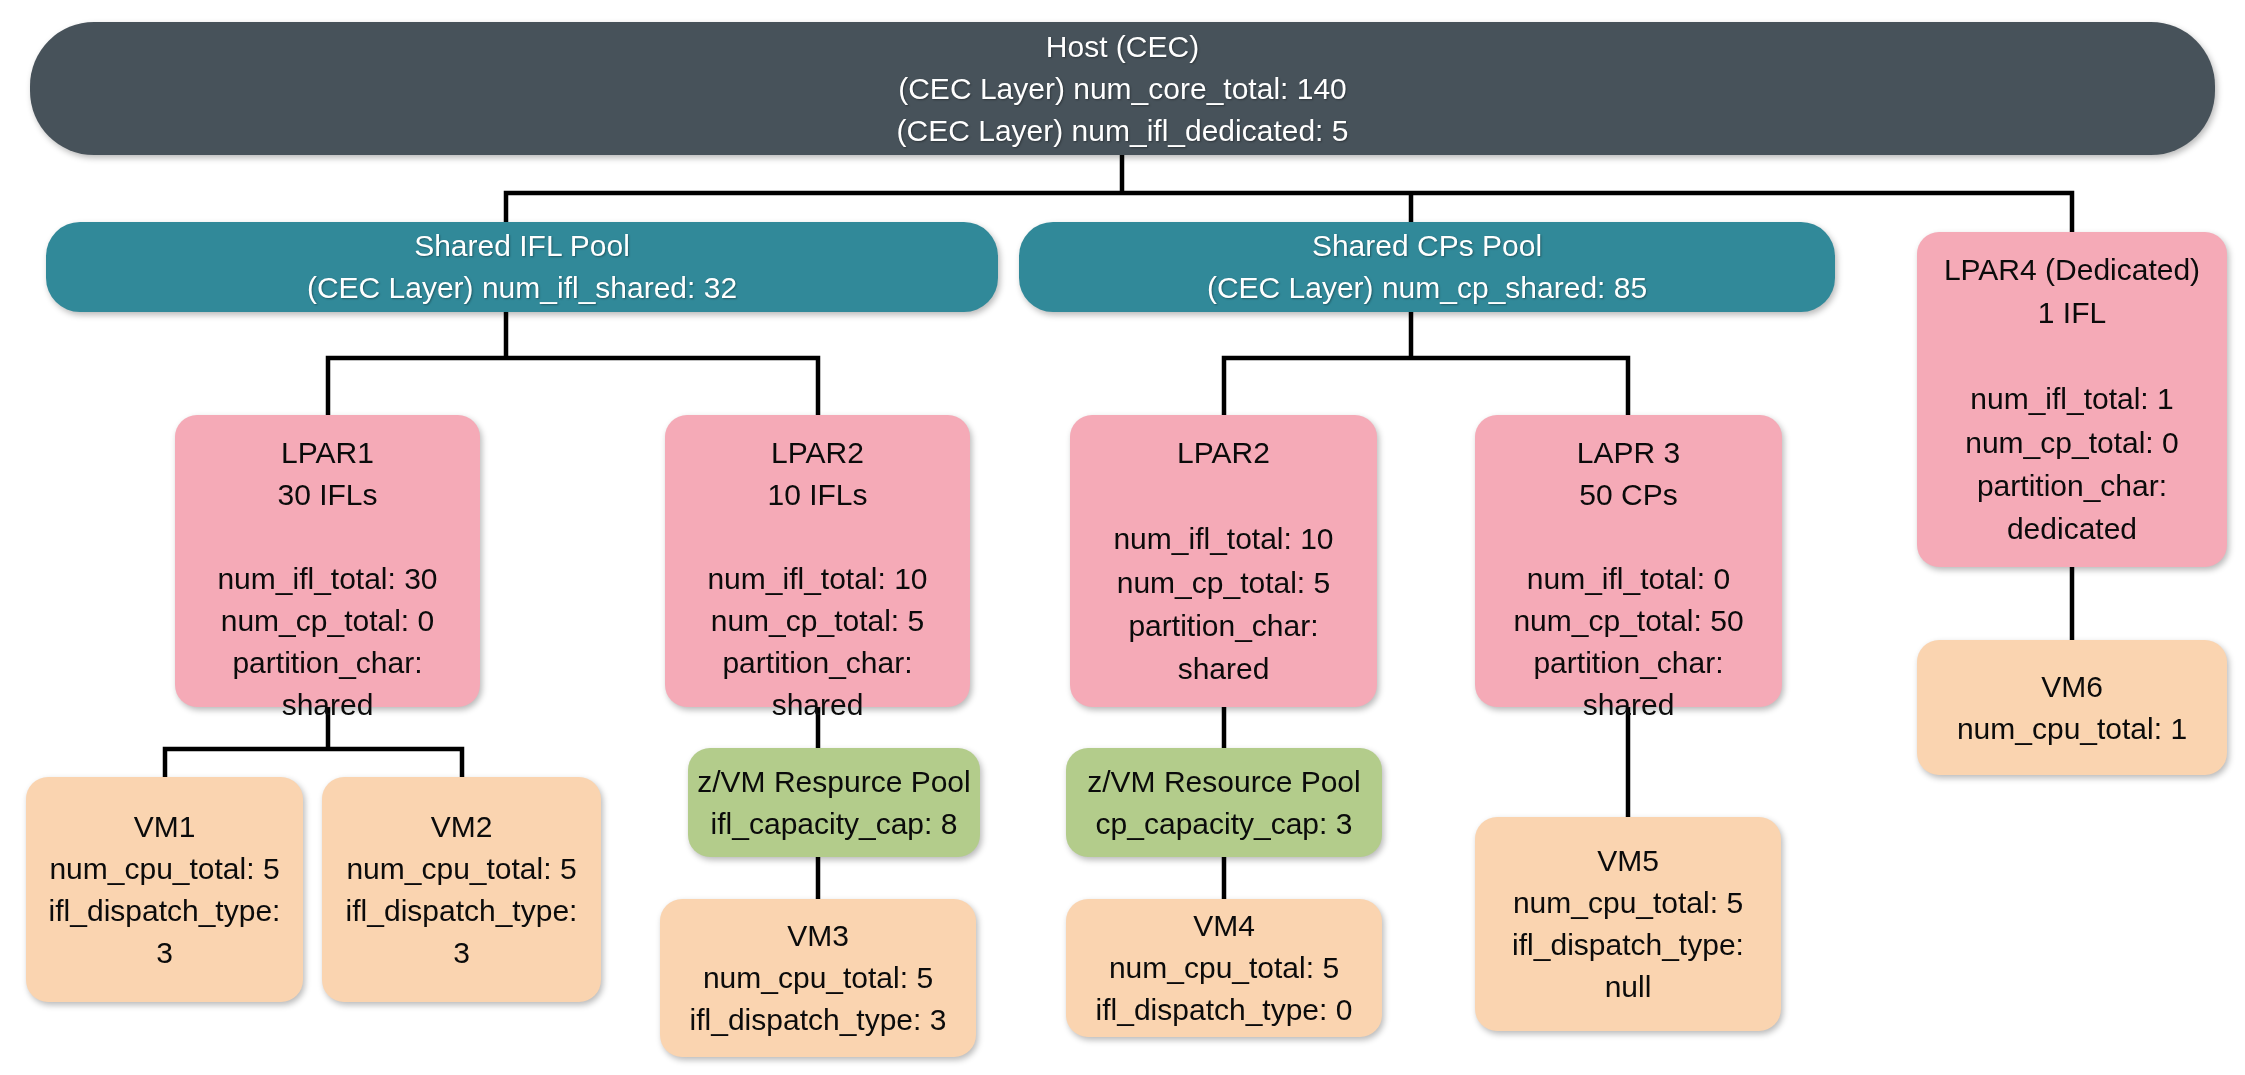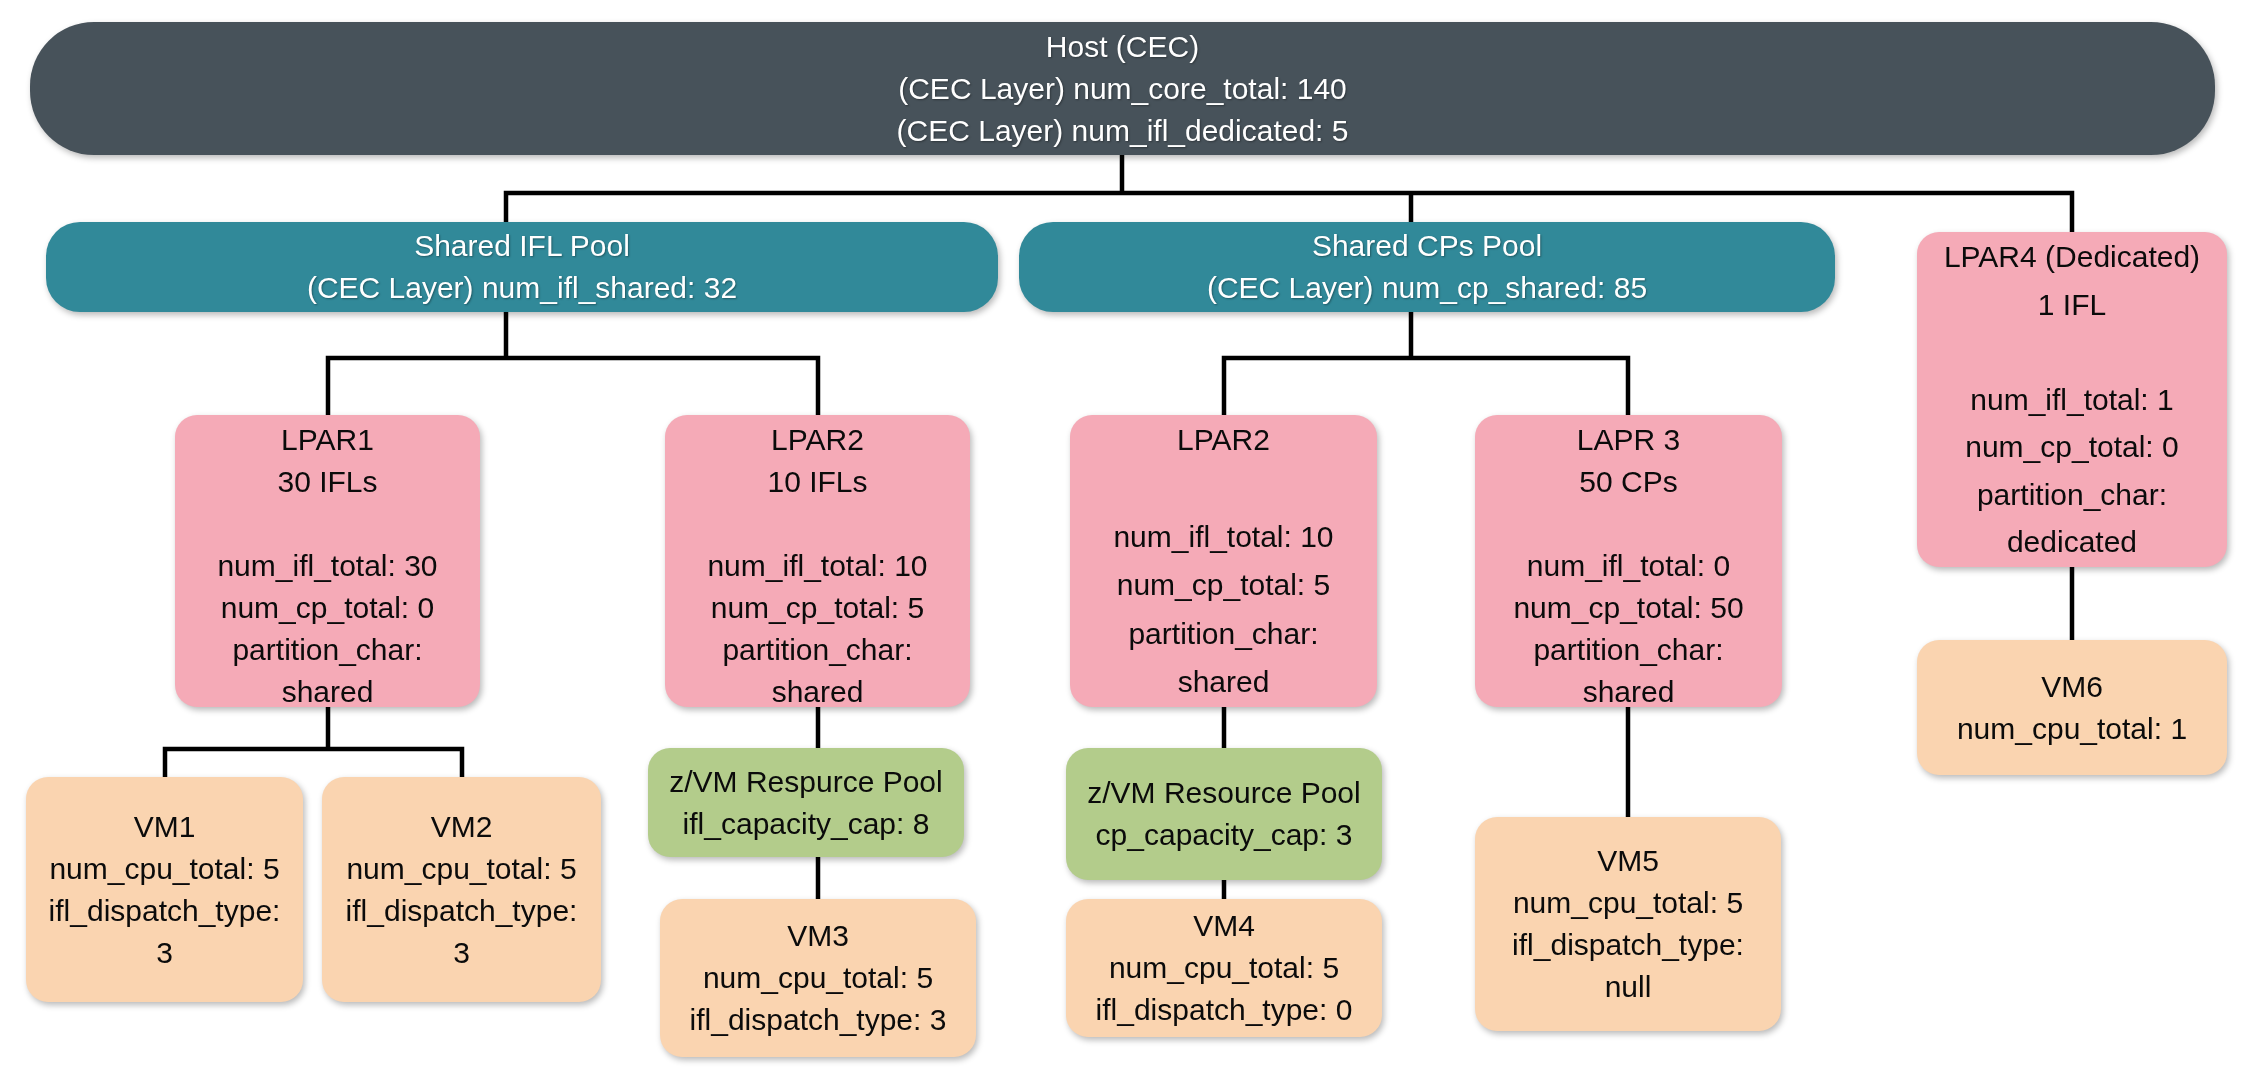--- a/index.html
+++ b/index.html
@@ -30,21 +30,21 @@
     position:absolute;
     box-sizing:border-box;
     display:flex;
     flex-direction:column;
     justify-content:center;
     align-items:center;
     text-align:center;
     font-size:30px;
     line-height:1.4;
     color:var(--c-text-dark);
-    padding:4px 8px;
+    padding:17px 8px;
     border-radius:22px;
     box-shadow:2px 3px 6px rgba(0,0,0,0.28);
   }
   .ln{display:block;min-height:1.4em;width:100%;}
   .node.host{
     background:var(--c-host);
     color:var(--c-text-light);
     border-radius:64px;
     text-shadow:1px 1px 2px rgba(0,0,0,0.35);
   }
@@ -133,26 +133,26 @@
   <div class="node lpar" style="left:1475px;top:415px;width:307px;height:292px">
     <span class="ln">LAPR 3</span>
     <span class="ln">50 CPs</span>
     <span class="ln"></span>
     <span class="ln">num_ifl_total: 0</span>
     <span class="ln">num_cp_total: 50</span>
     <span class="ln">partition_char:</span>
     <span class="ln">shared</span>
   </div>
 
-  <div class="node zvm" style="left:648px;top:748px;width:316px;height:109px">
+  <div class="node zvm" style="left:688px;top:748px;width:292px;height:109px">
     <span class="ln">z/VM Respurce Pool</span>
     <span class="ln">ifl_capacity_cap: 8</span>
   </div>
 
-  <div class="node zvm" style="left:1066px;top:748px;width:316px;height:132px">
+  <div class="node zvm" style="left:1066px;top:748px;width:316px;height:109px">
     <span class="ln">z/VM Resource Pool</span>
     <span class="ln">cp_capacity_cap: 3</span>
   </div>
 
   <div class="node vm" style="left:26px;top:777px;width:277px;height:225px">
     <span class="ln">VM1</span>
     <span class="ln">num_cpu_total: 5</span>
     <span class="ln">ifl_dispatch_type:</span>
     <span class="ln">3</span>
   </div>

